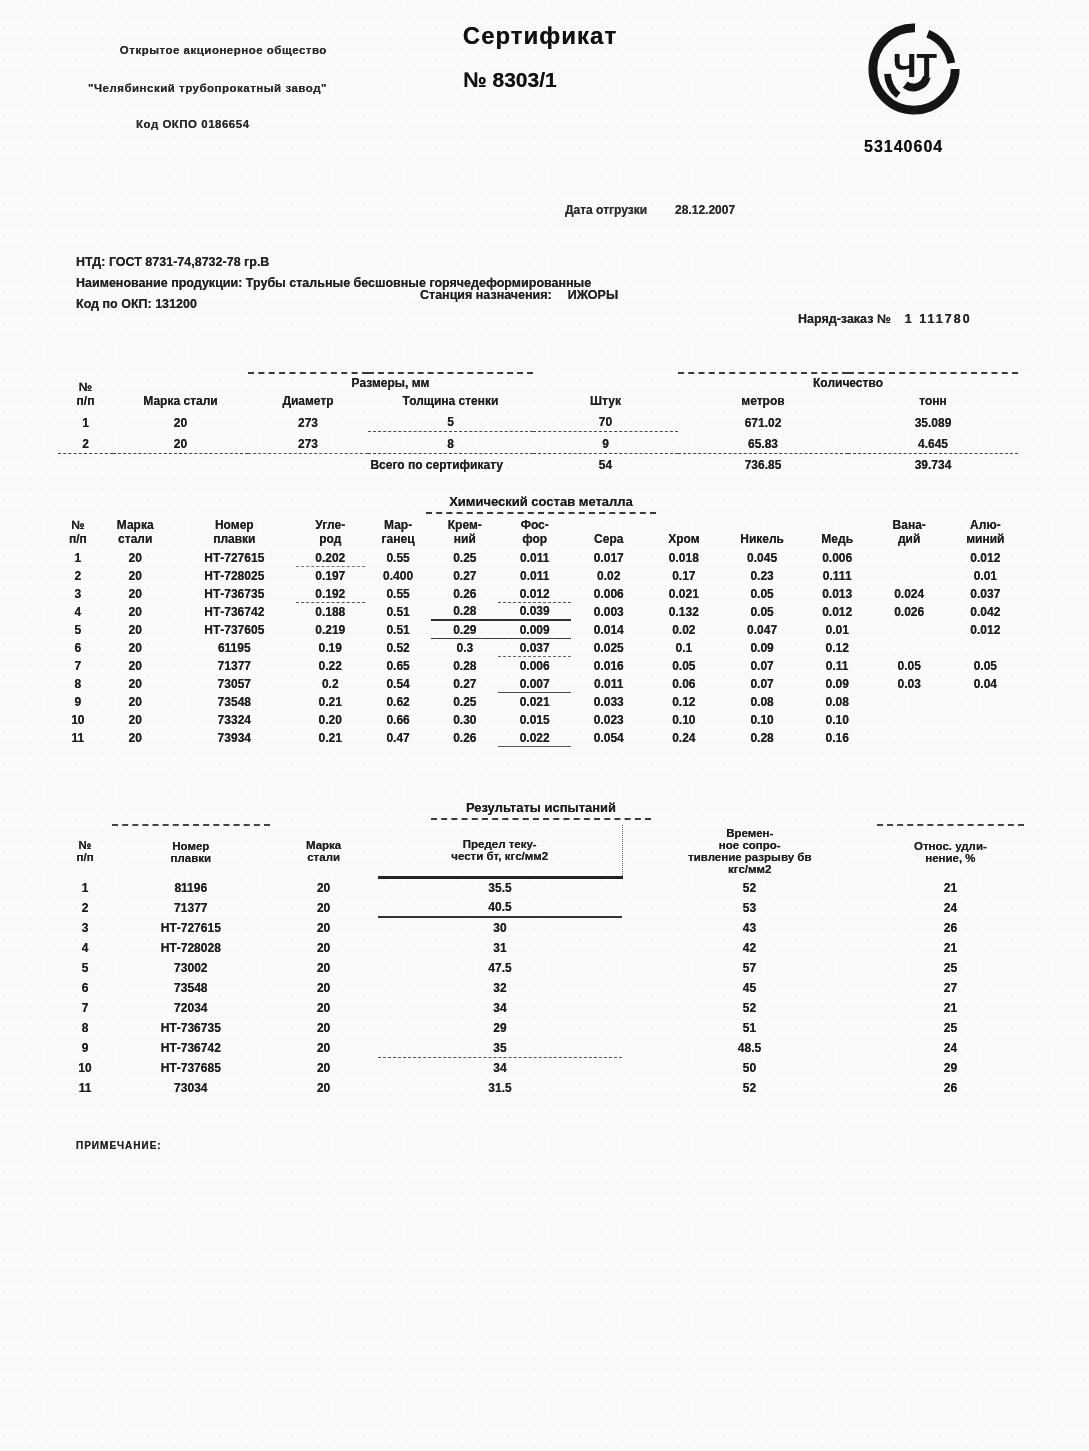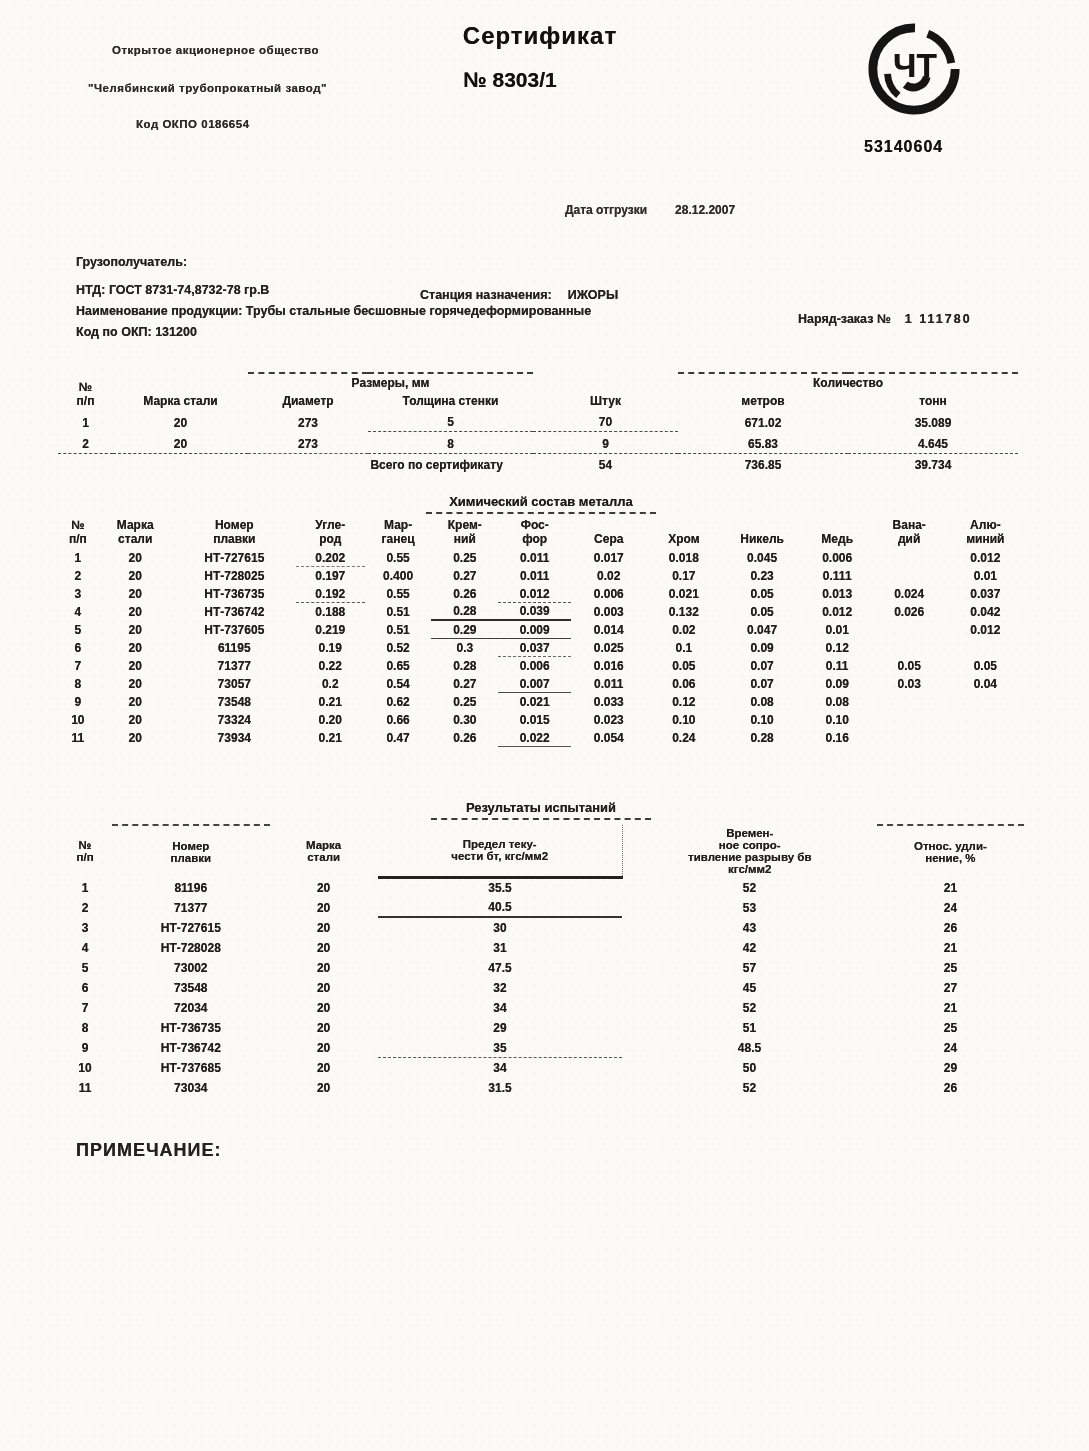--- a/index.html
+++ b/index.html
@@ -8,21 +8,21 @@
     position:relative; width:1089px; height:1451px; overflow:hidden;
     background:#fbfaf8;
     background-image: radial-gradient(rgba(0,0,0,0.025) 1px, transparent 1px);
     background-size: 9px 11px;
     color:#1c1c1c;
   }
   .blurry { text-shadow: 0 0 0.5px #444; }
 
   
   .company { position:absolute; left:88px; top:44px; font-size:11.5px; font-weight:bold; color:#2a2a2a; letter-spacing:0.5px; }
-  .company .c1 { margin-left:24px; }
+  .company .c1 { margin-left:12px;text-align:right; }
   .company .c2 { margin-top:26px; }
   .company .c3 { margin-top:24px; margin-left:48px; }
   .title-block { position:absolute; left:400px; top:22px; width:280px; text-align:center; font-weight:bold; color:#111; }
   .title-l1 { font-size:24px; letter-spacing:1px; }
   .title-l2 { font-size:21px; margin-top:24px; letter-spacing:1px; }
   .title-l3 { font-size:21px; margin-top:18px; margin-right:60px; }
   .logo-wrap { position:absolute; left:866px; top:20px; width:100px; }
   .cert-number { position:absolute; left:864px; top:138px; font-size:16px; font-weight:bold; letter-spacing:1px; color:#111; }
 
   .date-line { position:absolute; left:565px; top:203px; font-size:12px; font-weight:bold; color:#2d2d2d; }
@@ -78,21 +78,21 @@
   .results { width:100%; margin-top:4px; }
   .results thead th { font-size:11.5px; vertical-align:middle; }
   .results thead th:nth-child(4) { border-right:1.5px dotted #666; }
   .results tbody td { height:20px; }
   .results tbody tr:nth-child(1) td:nth-child(4) { border-top:3px solid #222; }
   .results tbody tr:nth-child(2) td:nth-child(4) { border-bottom:2px solid #333; }
   .results tbody tr:nth-child(9) td:nth-child(4) { border-bottom:1.5px dashed #555; }
   .results thead th:nth-child(2) { border-top:2px dashed #444; }
   .results thead th:nth-child(6) { border-top:2px dashed #444; }
 
-  .note { position:absolute; left:76px; top:1140px; font-size:18px; font-weight:bold; letter-spacing:1px; color:#222; }
+  .note { position:absolute; left:76px; top:1140px; font-size:10px; font-weight:bold; letter-spacing:1px; color:#222; }
 </style>
 </head>
 <body>
 
 <div class="page blurry">
 
   <div class="company">
     <div class="c1">Открытое акционерное общество</div>
     <div class="c2">"Челябинский трубопрокатный завод"</div>
     <div class="c3">Код ОКПО 0186654</div>
@@ -114,21 +114,20 @@
       <text x="50" y="58" text-anchor="middle" font-family="Liberation Sans, sans-serif" font-size="34" font-weight="bold" fill="#151515">ЧТ</text>
     </svg>
   </div>
   <div class="cert-number">53140604</div>
 
   <div class="date-line">
     <span>Дата отгрузки</span><span class="v">28.12.2007</span>
   </div>
 
   <div class="consignee">
-    <div style="margin-bottom:14px;">Грузополучатель:</div>
     <div class="station">
       <span>Станция назначения:</span><span class="v">ИЖОРЫ</span>
     </div>
     <div class="order">
       <span>Наряд-заказ №</span><span class="v">1   111780</span>
     </div>
     <div>НТД: ГОСТ 8731-74,8732-78 гр.В</div>
     <div>Наименование продукции: Трубы стальные бесшовные горячедеформированные</div>
     <div>Код по ОКП:  131200</div>
   </div>

